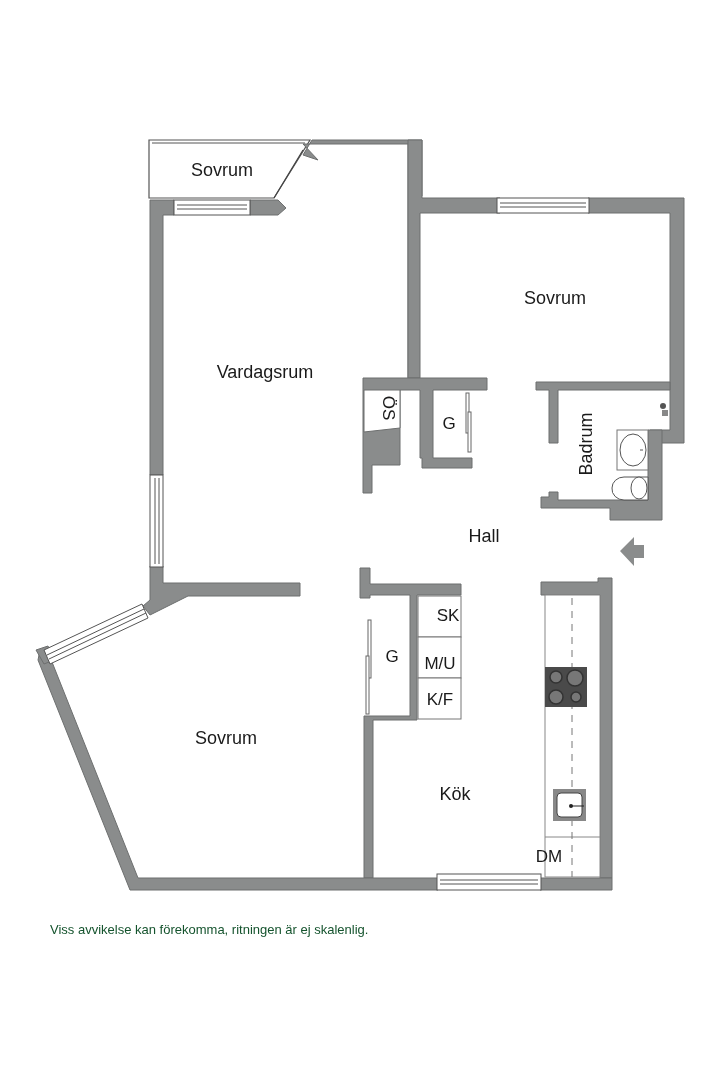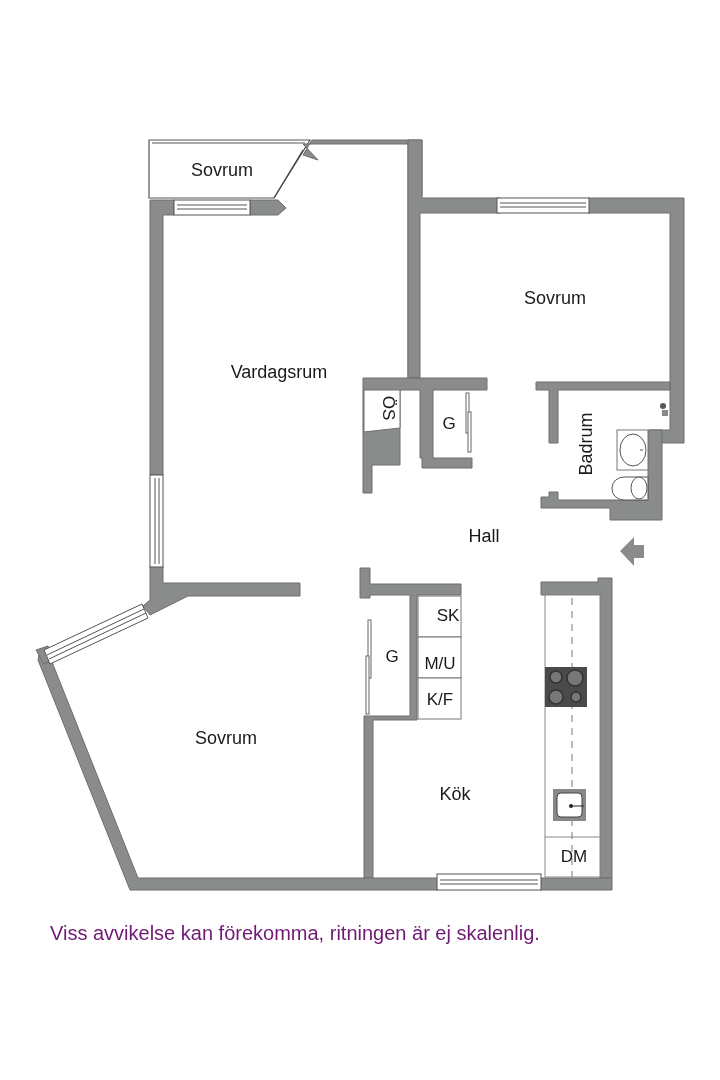--- a/index.html
+++ b/index.html
@@ -1,21 +1,21 @@
 <!DOCTYPE html>
 <html><head>
 <meta charset="utf-8">
 <style>
   html,body{margin:0;padding:0;background:#fff;}
   body{width:720px;height:1080px;position:relative;overflow:hidden;font-family:"Liberation Sans","DejaVu Sans",sans-serif;}
   svg{position:absolute;left:0;top:0;}
   .lbl{position:absolute;color:#1a1a1a;font-size:18px;white-space:nowrap;transform:translate(-50%,-50%);}
   .sm{font-size:17px;}
   .vert{transform:translate(-50%,-50%) rotate(-90deg);}
-  .disclaimer{position:absolute;left:50px;top:922px;font-size:20px;color:#701a75;}
+  .disclaimer{position:absolute;left:50px;top:922px;font-size:13px;color:#14532d;}
 </style>
 </head>
 <body>
 
 <svg width="720" height="1080" viewBox="0 0 720 1080">
   <g fill="#8a8c8c" stroke="#6d6f6f" stroke-width="1">
 
     <path d="M149 140 L310 140 L274 198 L149 198 Z" fill="none" stroke="#555" stroke-width="1.2"></path>
     <path d="M152 143 L305 143" fill="none" stroke="#555" stroke-width="1"></path>
 
@@ -98,28 +98,28 @@
   <line x1="640" y1="450" x2="643" y2="450" stroke="#555"></line>
   <path d="M612 488 a12 11 0 0 1 12 -11 L648 477 L648 500 L624 500 a12 11 0 0 1 -12 -12 Z" fill="#fff" stroke="#555"></path>
   <ellipse cx="639" cy="488" rx="8" ry="11" fill="#fff" stroke="#555"></ellipse>
   <circle cx="663" cy="406" r="3" fill="#555"></circle>
     <rect x="662" y="410" width="6" height="6" fill="#888"></rect>
 
   <polygon points="620,551 634,537 634,545 644,545 644,558 634,558 634,566" fill="#8a8c8c"></polygon>
 </svg>
 
 <div class="lbl" style="left:222px;top:170px">Sovrum</div>
-<div class="lbl" style="left:279px;top:372px">Vardagsrum</div>
+<div class="lbl" style="left:265px;top:372px">Vardagsrum</div>
 <div class="lbl" style="left:555px;top:298px">Sovrum</div>
 <div class="lbl" style="left:226px;top:738px">Sovrum</div>
 <div class="lbl" style="left:484px;top:536px">Hall</div>
 <div class="lbl vert" style="left:586px;top:444px">Badrum</div>
 <div class="lbl" style="left:455px;top:794px">Kök</div>
 
 <div class="lbl sm" style="left:388px;top:408px;transform:translate(-50%,-50%) rotate(90deg)">ÖS</div>
 <div class="lbl sm" style="left:449px;top:424px">G</div>
 <div class="lbl sm" style="left:392px;top:657px">G</div>
 <div class="lbl sm" style="left:448px;top:616px">SK</div>
 <div class="lbl sm" style="left:440px;top:664px">M/U</div>
 <div class="lbl sm" style="left:440px;top:700px">K/F</div>
-<div class="lbl sm" style="left:574px;top:857px">DM</div>
+<div class="lbl sm" style="left:549px;top:857px">DM</div>
 
 <div class="disclaimer">Viss avvikelse kan förekomma, ritningen är ej skalenlig.</div>
 
 </body></html>

